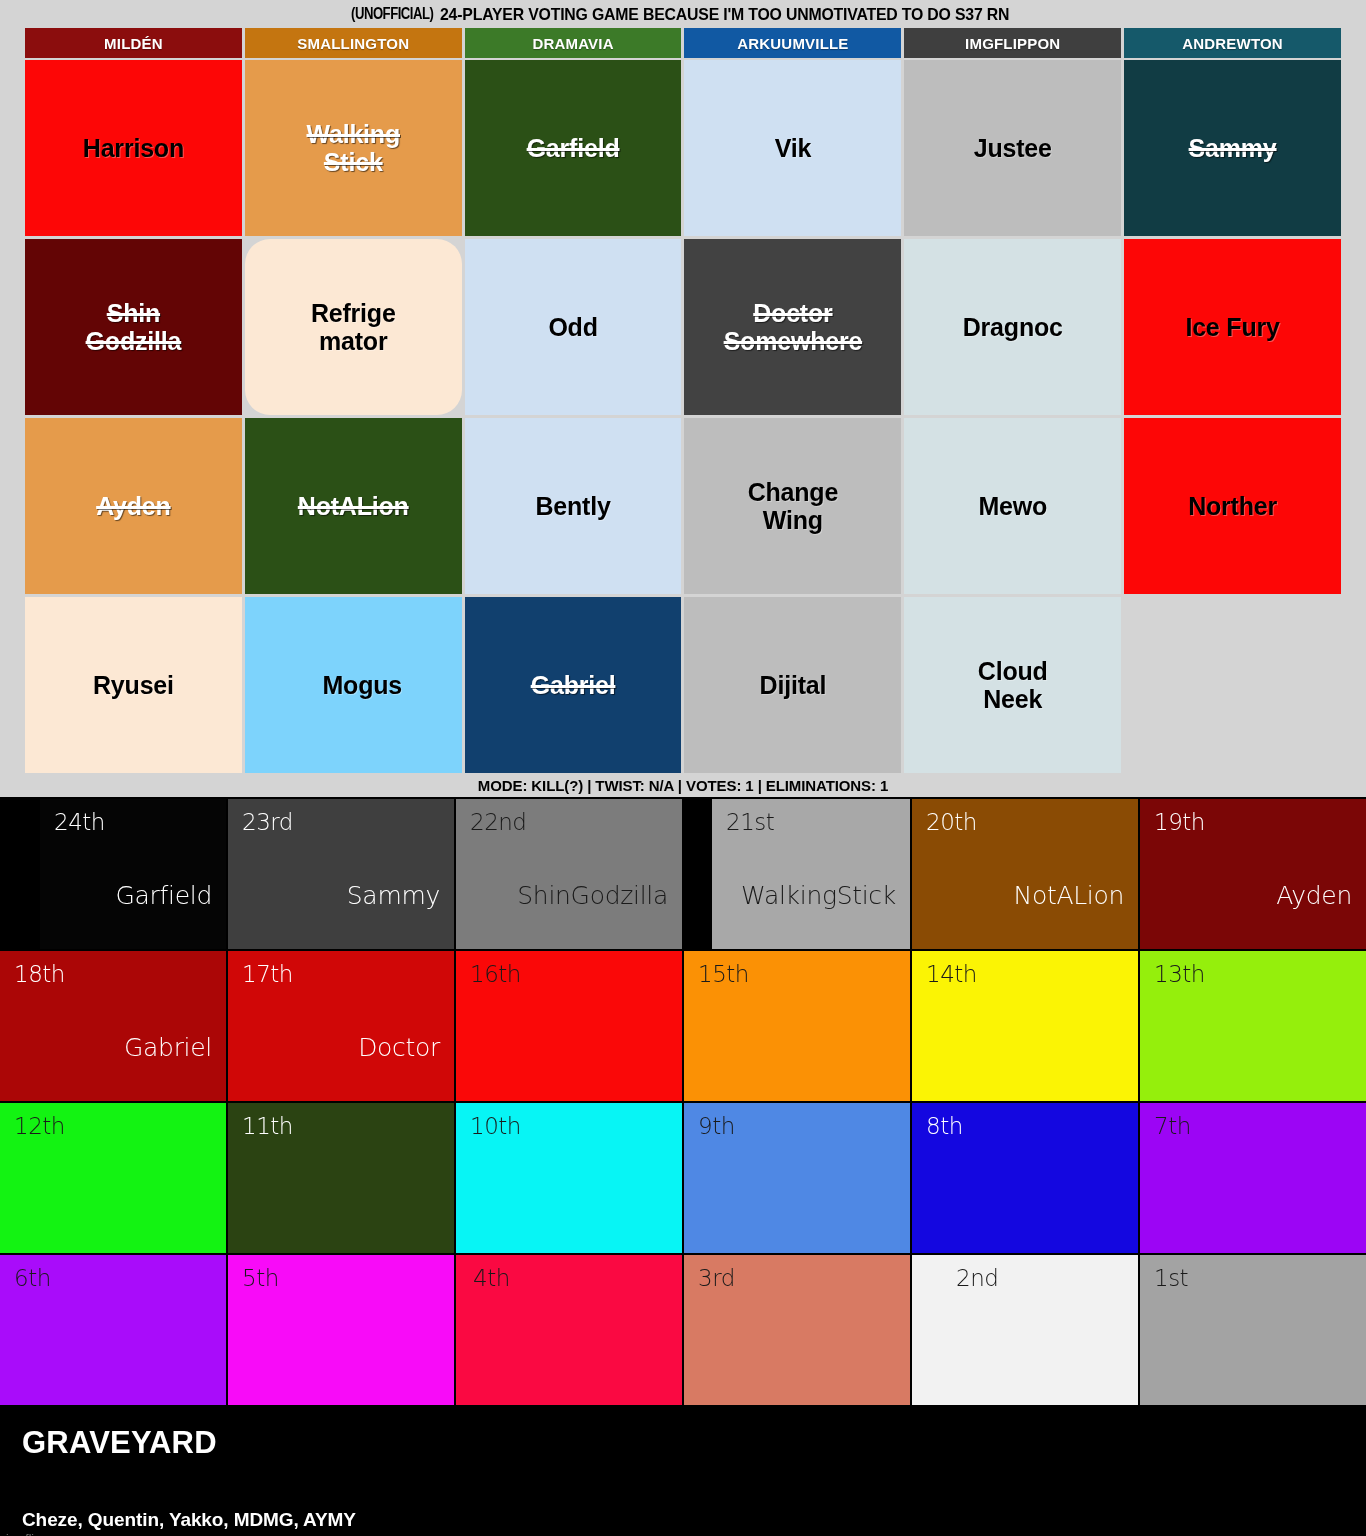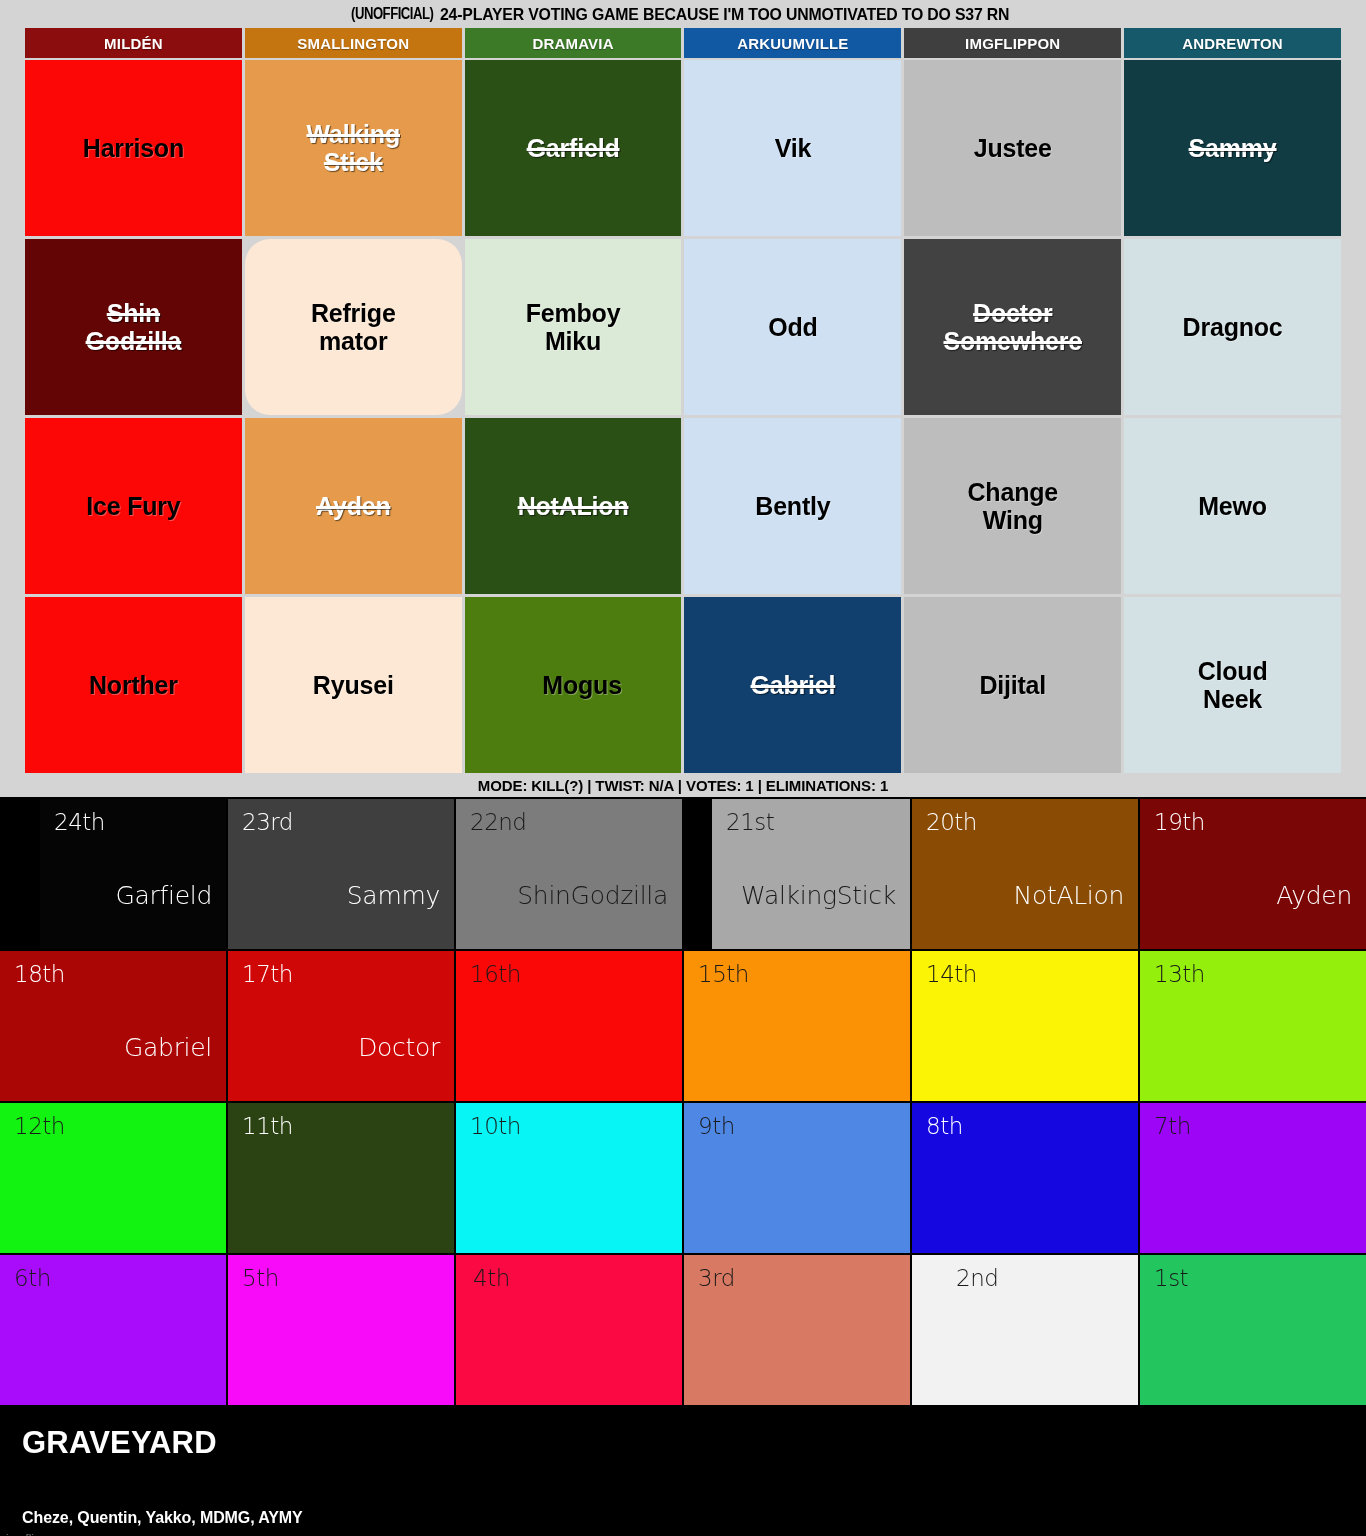--- a/index.html
+++ b/index.html
@@ -139,21 +139,21 @@
     position: relative;
   }
   #graveyard-title {
     color: #ffffff;
     font-size: 31px;
     font-weight: bold;
     letter-spacing: 0.2px;
   }
   #graveyard-list {
     color: #ffffff;
-    font-size: 16px;
+    font-size: 19px;
     font-weight: bold;
     margin-top: 48px;
     letter-spacing: -0.1px;
   }
   #imgflip-watermark {
     position: absolute;
     left: 6px;
     bottom: 2px;
     color: #6e6e6e;
     font-size: 12px;
@@ -209,24 +209,20 @@
         <div class="player-name light elim">Sammy</div>
       </div>
       <div class="player-cell" style="background: rgb(99, 5, 5);">
         <div class="player-name light elim">Shin
 Godzilla</div>
       </div>
       <div class="player-cell" style="background: rgb(252, 232, 212); border-radius: 25px;">
         <div class="player-name dark">Refrige
 mator</div>
       </div>
-      <div class="player-cell" style="background: rgb(219, 233, 215);">
-        <div class="player-name dark">Femboy
-Miku</div>
-      </div>
       <div class="player-cell" style="background: rgb(207, 224, 242);">
         <div class="player-name dark">Odd</div>
       </div>
       <div class="player-cell" style="background: rgb(66, 66, 66);">
         <div class="player-name light elim">Doctor
 Somewhere</div>
       </div>
       <div class="player-cell" style="background: rgb(212, 225, 228);">
         <div class="player-name dark">Dragnoc</div>
       </div>
@@ -248,21 +244,21 @@
       </div>
       <div class="player-cell" style="background: rgb(212, 225, 228);">
         <div class="player-name dark">Mewo</div>
       </div>
       <div class="player-cell" style="background: rgb(253, 6, 6);">
         <div class="player-name dark">Norther</div>
       </div>
       <div class="player-cell" style="background: rgb(252, 232, 212);">
         <div class="player-name dark">Ryusei</div>
       </div>
-      <div class="player-cell" style="background: #4d7c0f; padding-left: 24px;">
+      <div class="player-cell" style="background: #7dd3fc; padding-left: 24px;">
         <div class="player-name dark">Mogus</div>
       </div>
       <div class="player-cell" style="background: rgb(17, 64, 110);">
         <div class="player-name light elim">Gabriel</div>
       </div>
       <div class="player-cell" style="background: rgb(189, 189, 189);">
         <div class="player-name dark">Dijital</div>
       </div>
       <div class="player-cell" style="background: rgb(212, 225, 228);">
         <div class="player-name dark">Cloud
@@ -344,21 +340,21 @@
     </div>
     <div class="place-cell" style="background: rgb(250, 9, 66); padding-left: 17px;">
       <span class="place-rank txt-dark">4th</span>
     </div>
     <div class="place-cell" style="background: rgb(216, 122, 99);">
       <span class="place-rank txt-dark">3rd</span>
     </div>
     <div class="place-cell" style="background: rgb(242, 242, 242); padding-left: 44px;">
       <span class="place-rank txt-dark">2nd</span>
     </div>
-    <div class="place-cell" style="background: #22c55e;">
+    <div class="place-cell" style="background: #a3a3a3;">
       <span class="place-rank txt-dark">1st</span>
     </div>
   </div>
 
 <div id="graveyard">
   <div id="graveyard-title">GRAVEYARD</div>
   <div id="graveyard-list">Cheze, Quentin, Yakko, MDMG, AYMY</div>
   <div id="imgflip-watermark">imgflip.com</div>
 </div>
 

